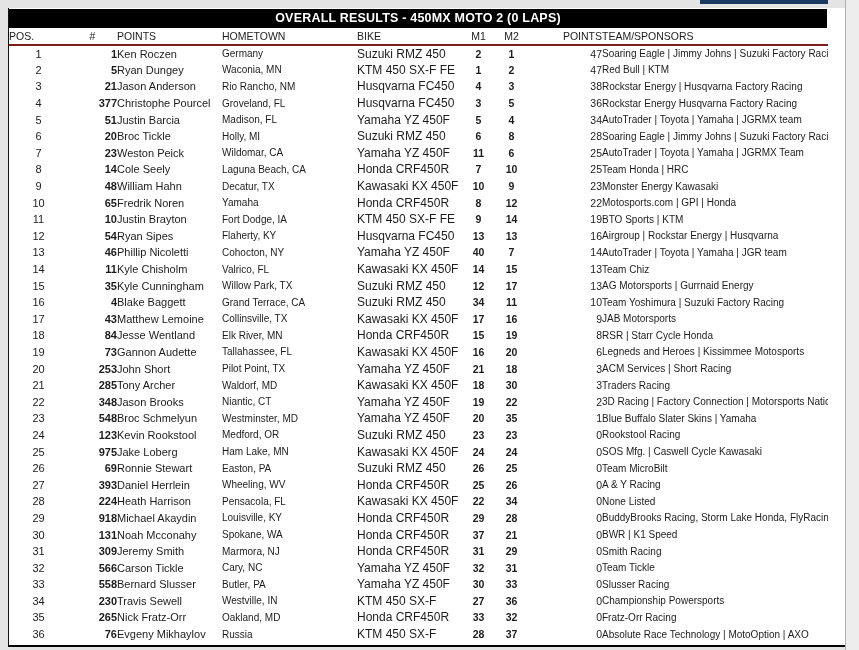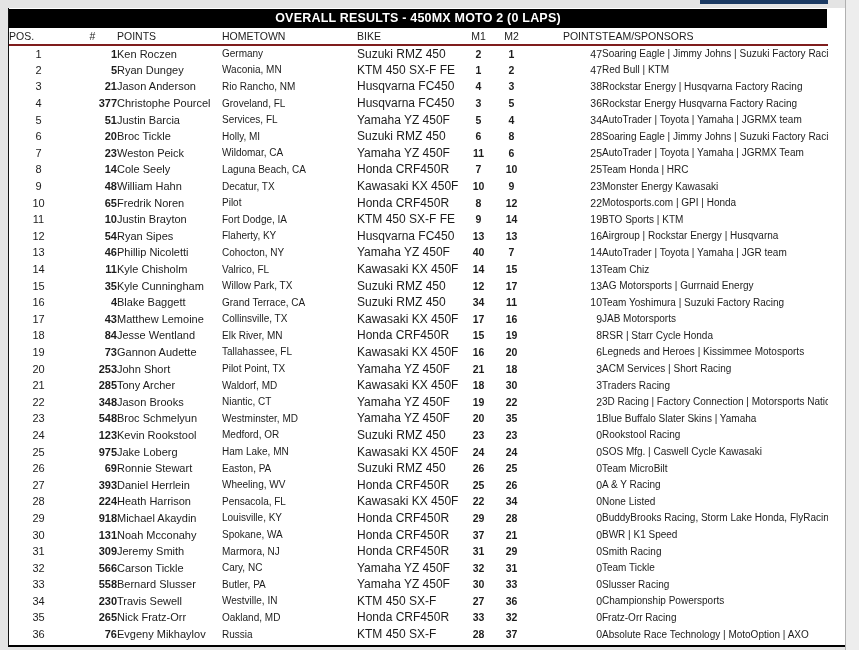--- a/index.html
+++ b/index.html
@@ -131,21 +131,21 @@
           <td class="bike">Husqvarna FC450</td>
           <td class="m1">3</td>
           <td class="m2">5</td>
           <td class="pts">36</td>
           <td class="team">Rockstar Energy Husqvarna Factory Racing</td>
         </tr>
         <tr>
           <td class="pos">5</td>
           <td class="num">51</td>
           <td class="rider">Justin Barcia</td>
-          <td class="town">Services, FL</td>
+          <td class="town">Madison, FL</td>
           <td class="bike">Yamaha YZ 450F</td>
           <td class="m1">5</td>
           <td class="m2">4</td>
           <td class="pts">34</td>
           <td class="team">AutoTrader | Toyota | Yamaha | JGRMX team</td>
         </tr>
         <tr>
           <td class="pos">6</td>
           <td class="num">20</td>
           <td class="rider">Broc Tickle</td>
@@ -186,21 +186,21 @@
           <td class="bike">Kawasaki KX 450F</td>
           <td class="m1">10</td>
           <td class="m2">9</td>
           <td class="pts">23</td>
           <td class="team">Monster Energy Kawasaki</td>
         </tr>
         <tr>
           <td class="pos">10</td>
           <td class="num">65</td>
           <td class="rider">Fredrik Noren</td>
-          <td class="town">Pilot</td>
+          <td class="town">Yamaha</td>
           <td class="bike">Honda CRF450R</td>
           <td class="m1">8</td>
           <td class="m2">12</td>
           <td class="pts">22</td>
           <td class="team">Motosports.com | GPI | Honda</td>
         </tr>
         <tr>
           <td class="pos">11</td>
           <td class="num">10</td>
           <td class="rider">Justin Brayton</td>

